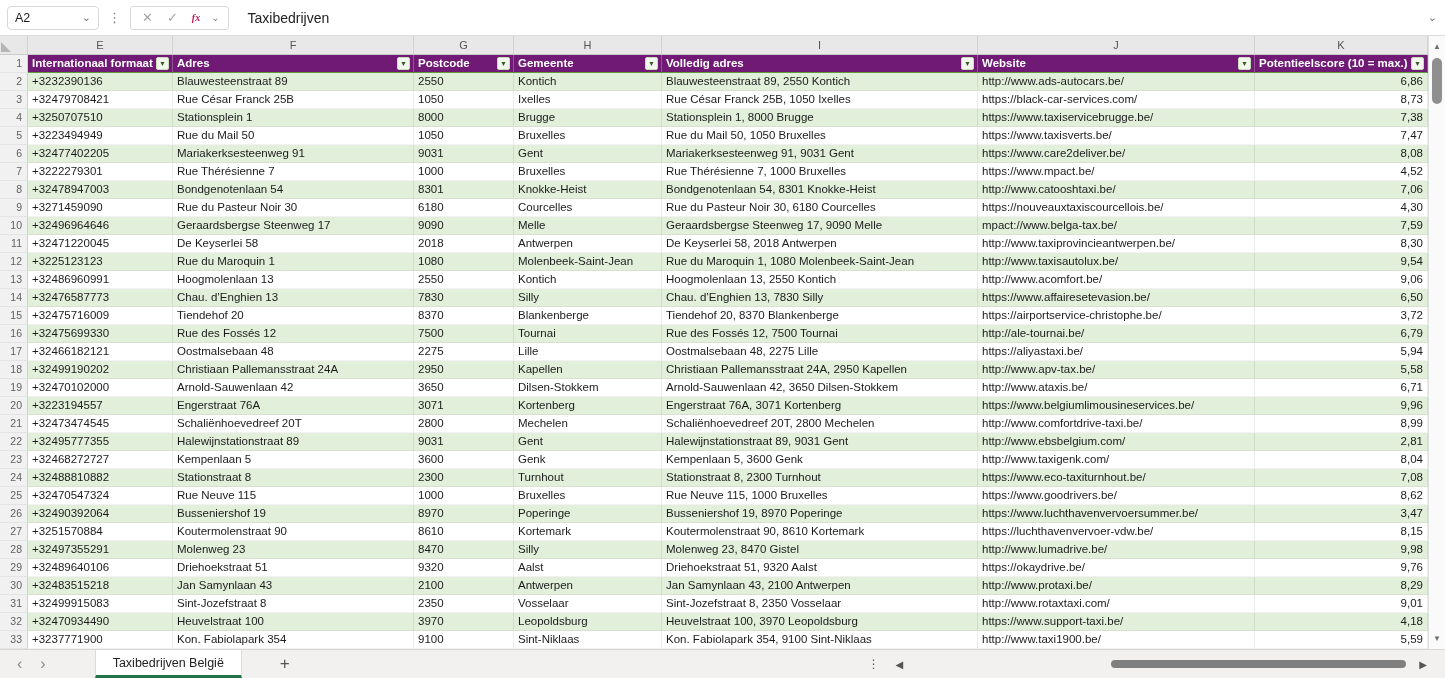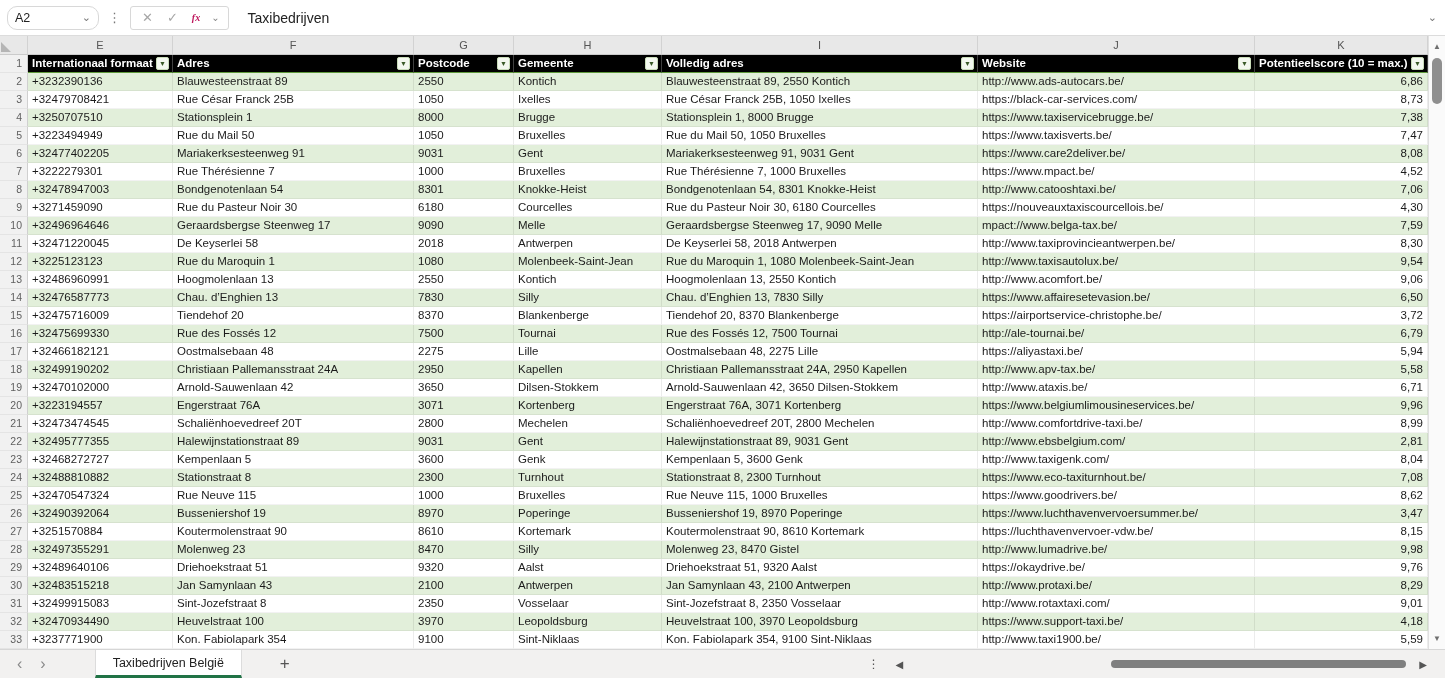--- a/index.html
+++ b/index.html
@@ -9,21 +9,21 @@
     font-family:"Liberation Sans", sans-serif; color:#1b1b1b;
     position:relative;
   }
 
   
   .formula-bar {
     height:36px; display:flex; align-items:center;
     background:#fff; border-bottom:1px solid #dcdcdc; padding-left:7px;
   }
   .name-box {
-    width:92px; height:24px; border:1px solid #d8d8d8; border-radius:10px;
+    width:92px; height:24px; border:1px solid #d8d8d8; border-radius:4px;
     display:flex; align-items:center; justify-content:space-between;
     padding:0 7px; font-size:12.5px; color:#222;
   }
   .chev { color:#777; font-size:11px; line-height:1; }
   .fb-kebab { color:#777; font-size:13px; padding:0 9px; letter-spacing:0; }
   .fx-group {
     height:24px; border:1px solid #d8d8d8; border-radius:3px;
     display:flex; align-items:center; gap:0; padding:0 4px;
   }
   .fx-btn { padding:0 7px; font-size:13px; color:#a6a6a6; }
@@ -60,21 +60,21 @@
   .cell {
     flex:none; padding:0 4px; font-size:11.5px; white-space:nowrap; overflow:hidden;
     border-right:1px solid rgba(0,0,0,0.07); border-bottom:1px solid rgba(0,0,0,0.05);
     background:#fff;
   }
   .band .cell { background:#E2EFDA; }
   .num { text-align:right; }
   .c0{width:145px}.c1{width:241px}.c2{width:100px}.c3{width:148px}.c4{width:316px}.c5{width:277px}.c6{width:173px}
 
   .hrow .cell.hcell {
-    background:#000000; color:#fff; font-weight:bold;
+    background:#701a75; color:#fff; font-weight:bold;
     display:flex; align-items:center; justify-content:space-between;
     border-right:1px solid rgba(255,255,255,0.25); border-bottom:1px solid #5f9a3b;
     padding:0 3px 0 4px;
   }
   .hlabel { overflow:hidden; white-space:nowrap; }
   .filterbtn {
     flex:none; width:13px; height:13px; margin-left:3px;
     background:#f3f8ef; border:1px solid #c9dcb9; border-radius:2px;
     color:#3a5a28; font-size:7px; line-height:11px; text-align:center; font-weight:normal;
   }

